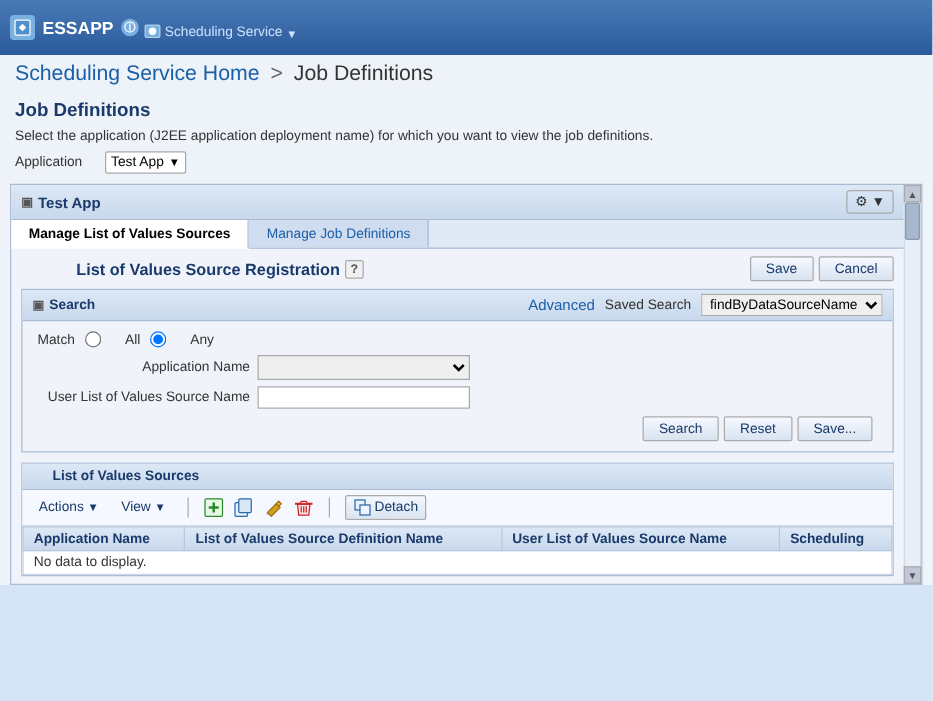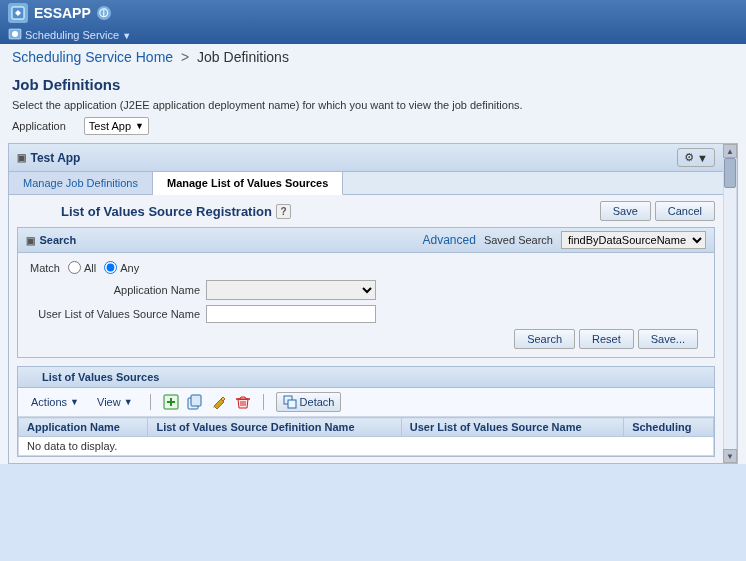--- a/index.html
+++ b/index.html
@@ -60,21 +60,21 @@
 
     
     .main-content {
       background: #f0f4fa;
       padding: 0;
     }
 
     
     .breadcrumb {
       padding: 5px 12px;
-      font-size: 14px;
+      font-size: 17px;
       color: #1a5fa8;
       background: #eef2f9;
     }
     .breadcrumb a { color: #1a5fa8; text-decoration: none; }
     .breadcrumb .sep { color: #666; margin: 0 4px; }
     .breadcrumb .current { color: #333; }
 
     
     .page-section {
       background: #eef2f9;
@@ -266,21 +266,21 @@
       padding: 8px 12px;
     }
     .match-row {
       display: flex;
       align-items: flex-end;
       gap: 8px;
       margin-bottom: 6px;
     }
     .match-label { font-size: 11px; color: #333; }
     .radio-group { display: flex; align-items: center; gap: 8px; }
-    .radio-label { font-size: 11px; color: #333; display: flex; align-items: center; gap: 3px; }
+    .radio-label { font-size: 11px; color: #333; display: flex; align-items: center; gap: 19px; }
 
     .form-row {
       display: flex;
       align-items: center;
       margin-bottom: 5px;
     }
     .form-label {
       font-size: 11px;
       color: #333;
       text-align: right;
@@ -430,21 +430,21 @@
       overflow: hidden;
     }
 
     
     .icon-add { color: #2a8a2a; }
   </style>
 </head>
 <body>
 
 <div class="top-header">
-  <div style="display:flex; flex-direction:column; gap:4px;">
+  <div style="display:flex; flex-direction:row; gap:4px;">
     <div style="display:flex; align-items:center; gap:6px;">
       <div class="header-icon">
         <svg width="14" height="14" viewBox="0 0 14 14" fill="none">
           <rect x="1" y="1" width="12" height="12" rx="1" fill="#5090cc" stroke="white" stroke-width="1"></rect>
           <path d="M4 7 L7 4 L10 7 L7 10 Z" fill="white"></path>
         </svg>
       </div>
       <span class="app-title">ESSAPP</span>
       <span class="info-icon">ⓘ</span>
     </div>
@@ -487,25 +487,25 @@
           <span class="collapse-icon">▣</span>
           <span>Test App</span>
         </div>
         <button class="gear-btn">
           <span>⚙</span>
           <span>▼</span>
         </button>
       </div>
 
       <div class="tabs">
+        <div class="tab active">
+          <span>Manage List of Values Sources</span>
+        </div>
         <div class="tab">
           <span>Manage Job Definitions</span>
-        </div>
-        <div class="tab active">
-          <span>Manage List of Values Sources</span>
         </div>
       </div>
 
       <div class="panel-content">
 
         <div class="section-header-row">
           <div class="section-title">
             <span>List of Values Source Registration</span>
             <span class="help-icon">?</span>
           </div>

